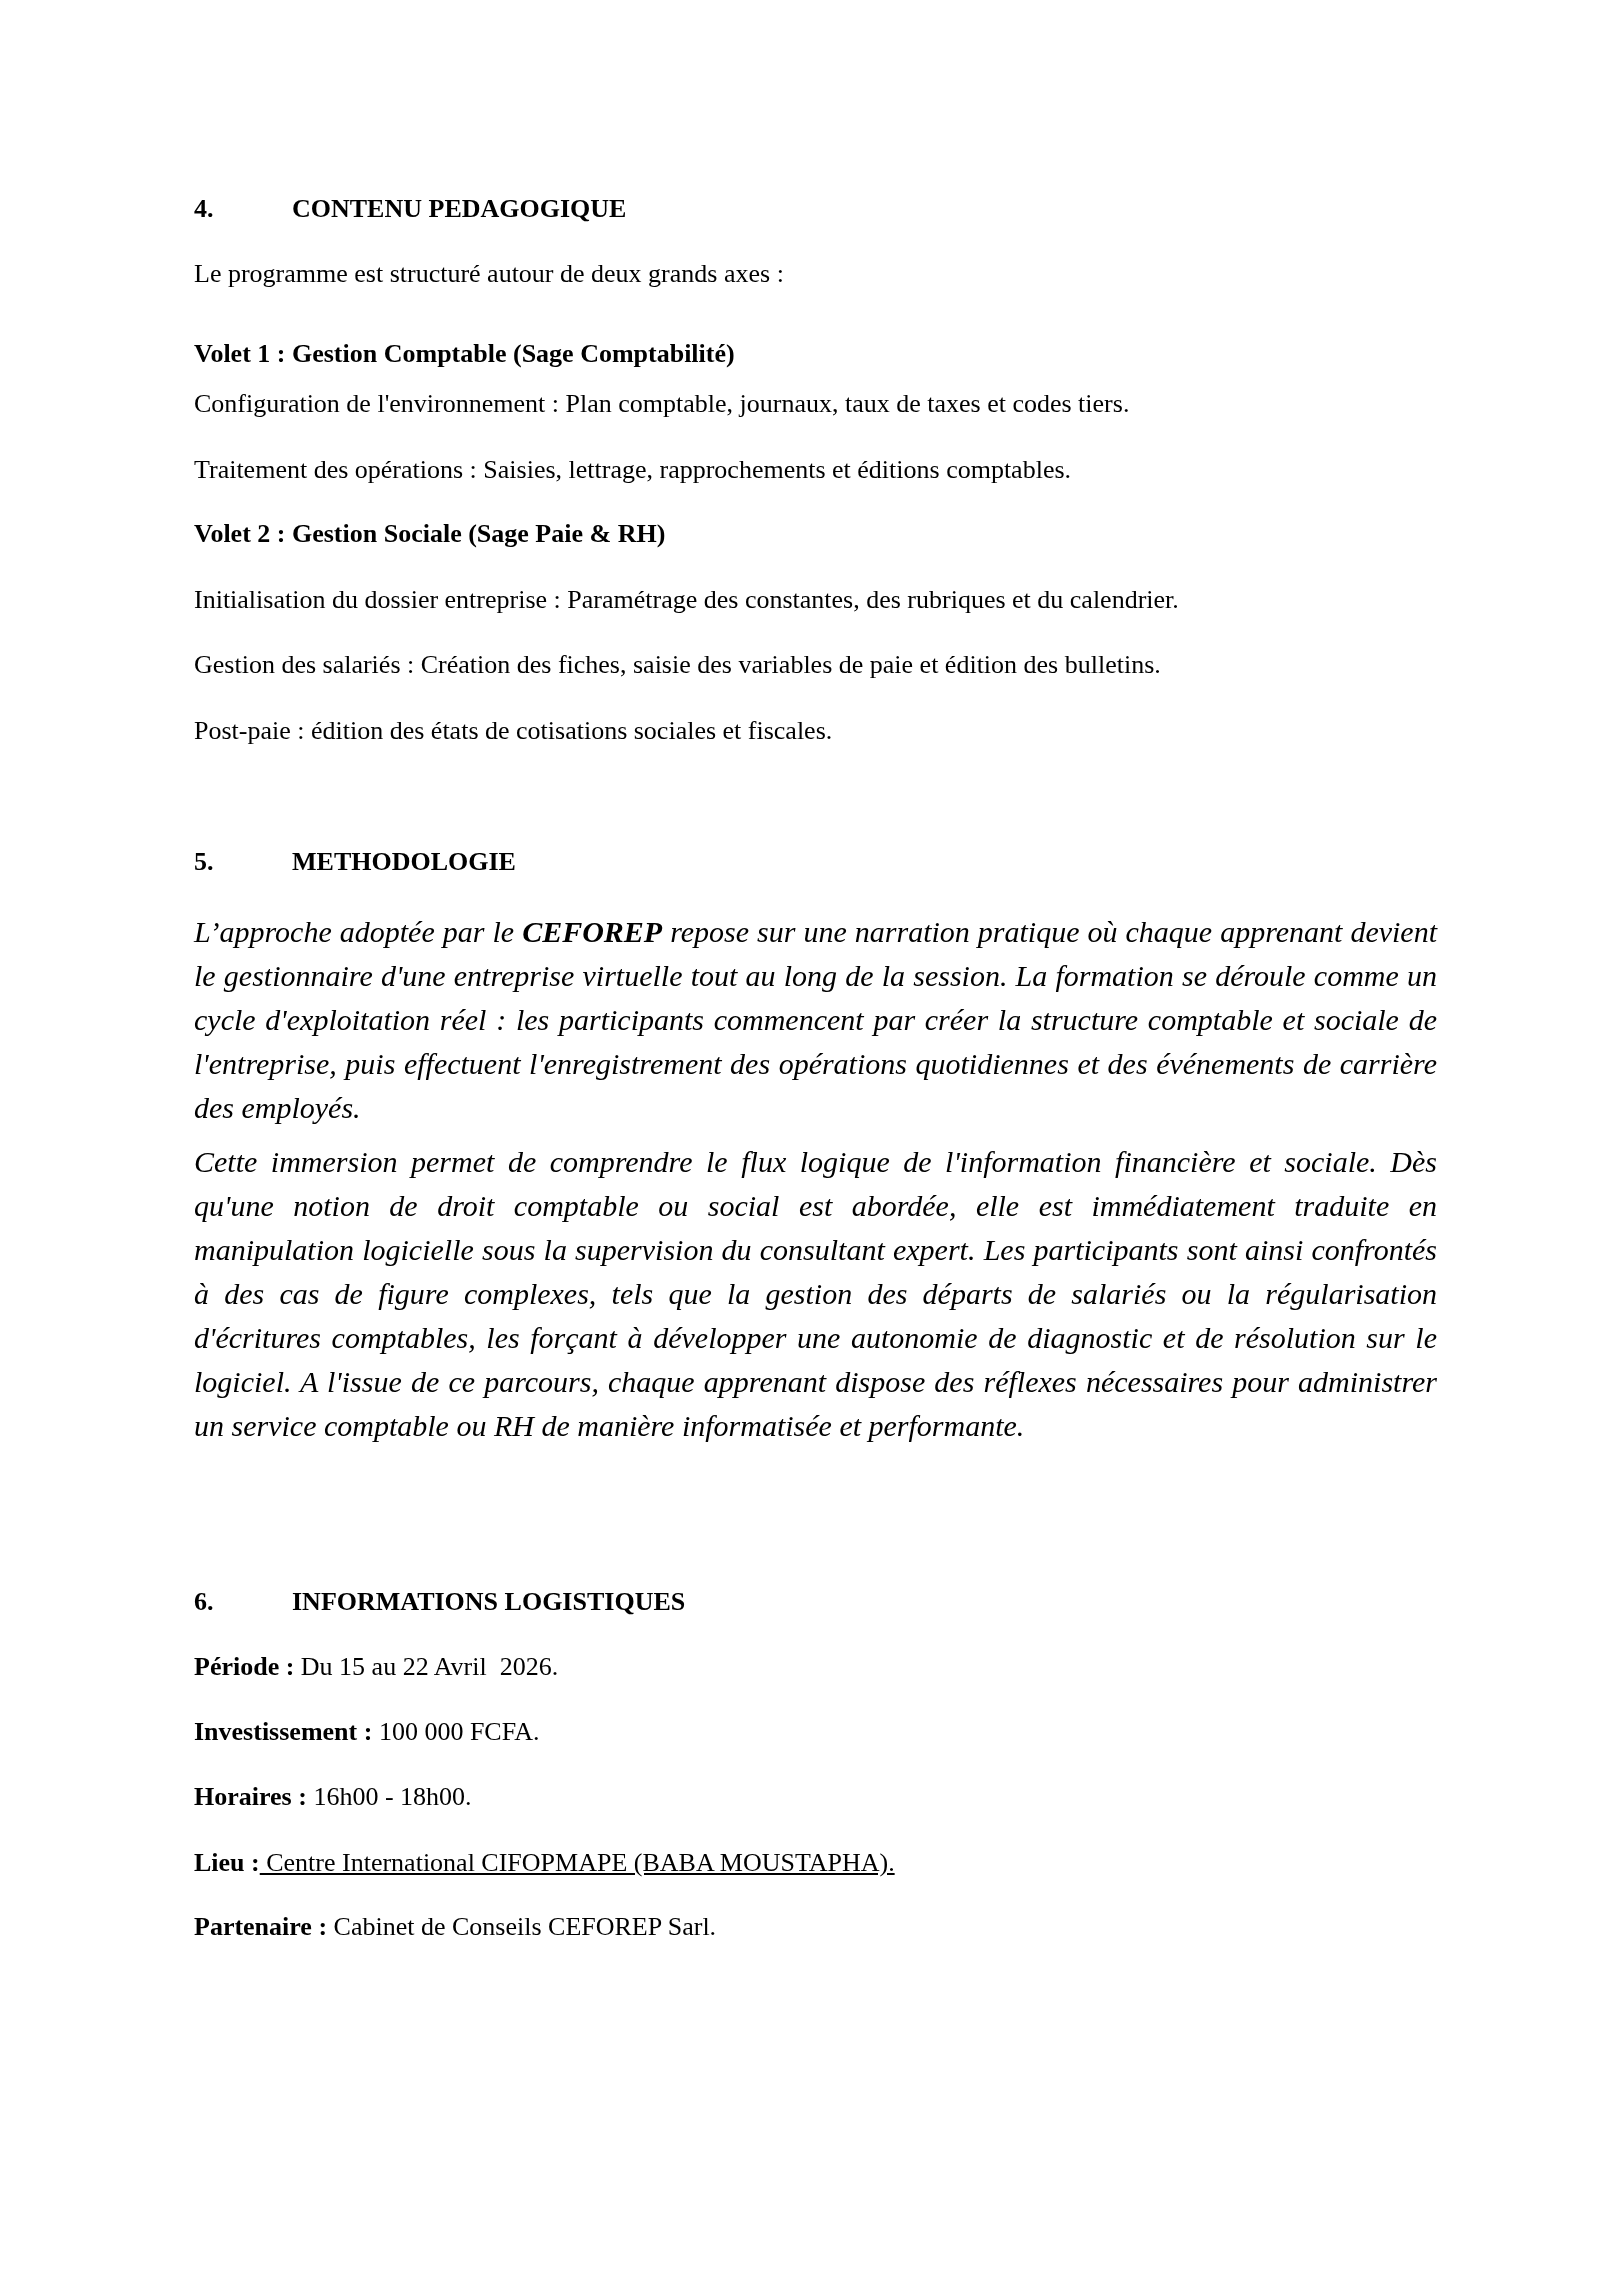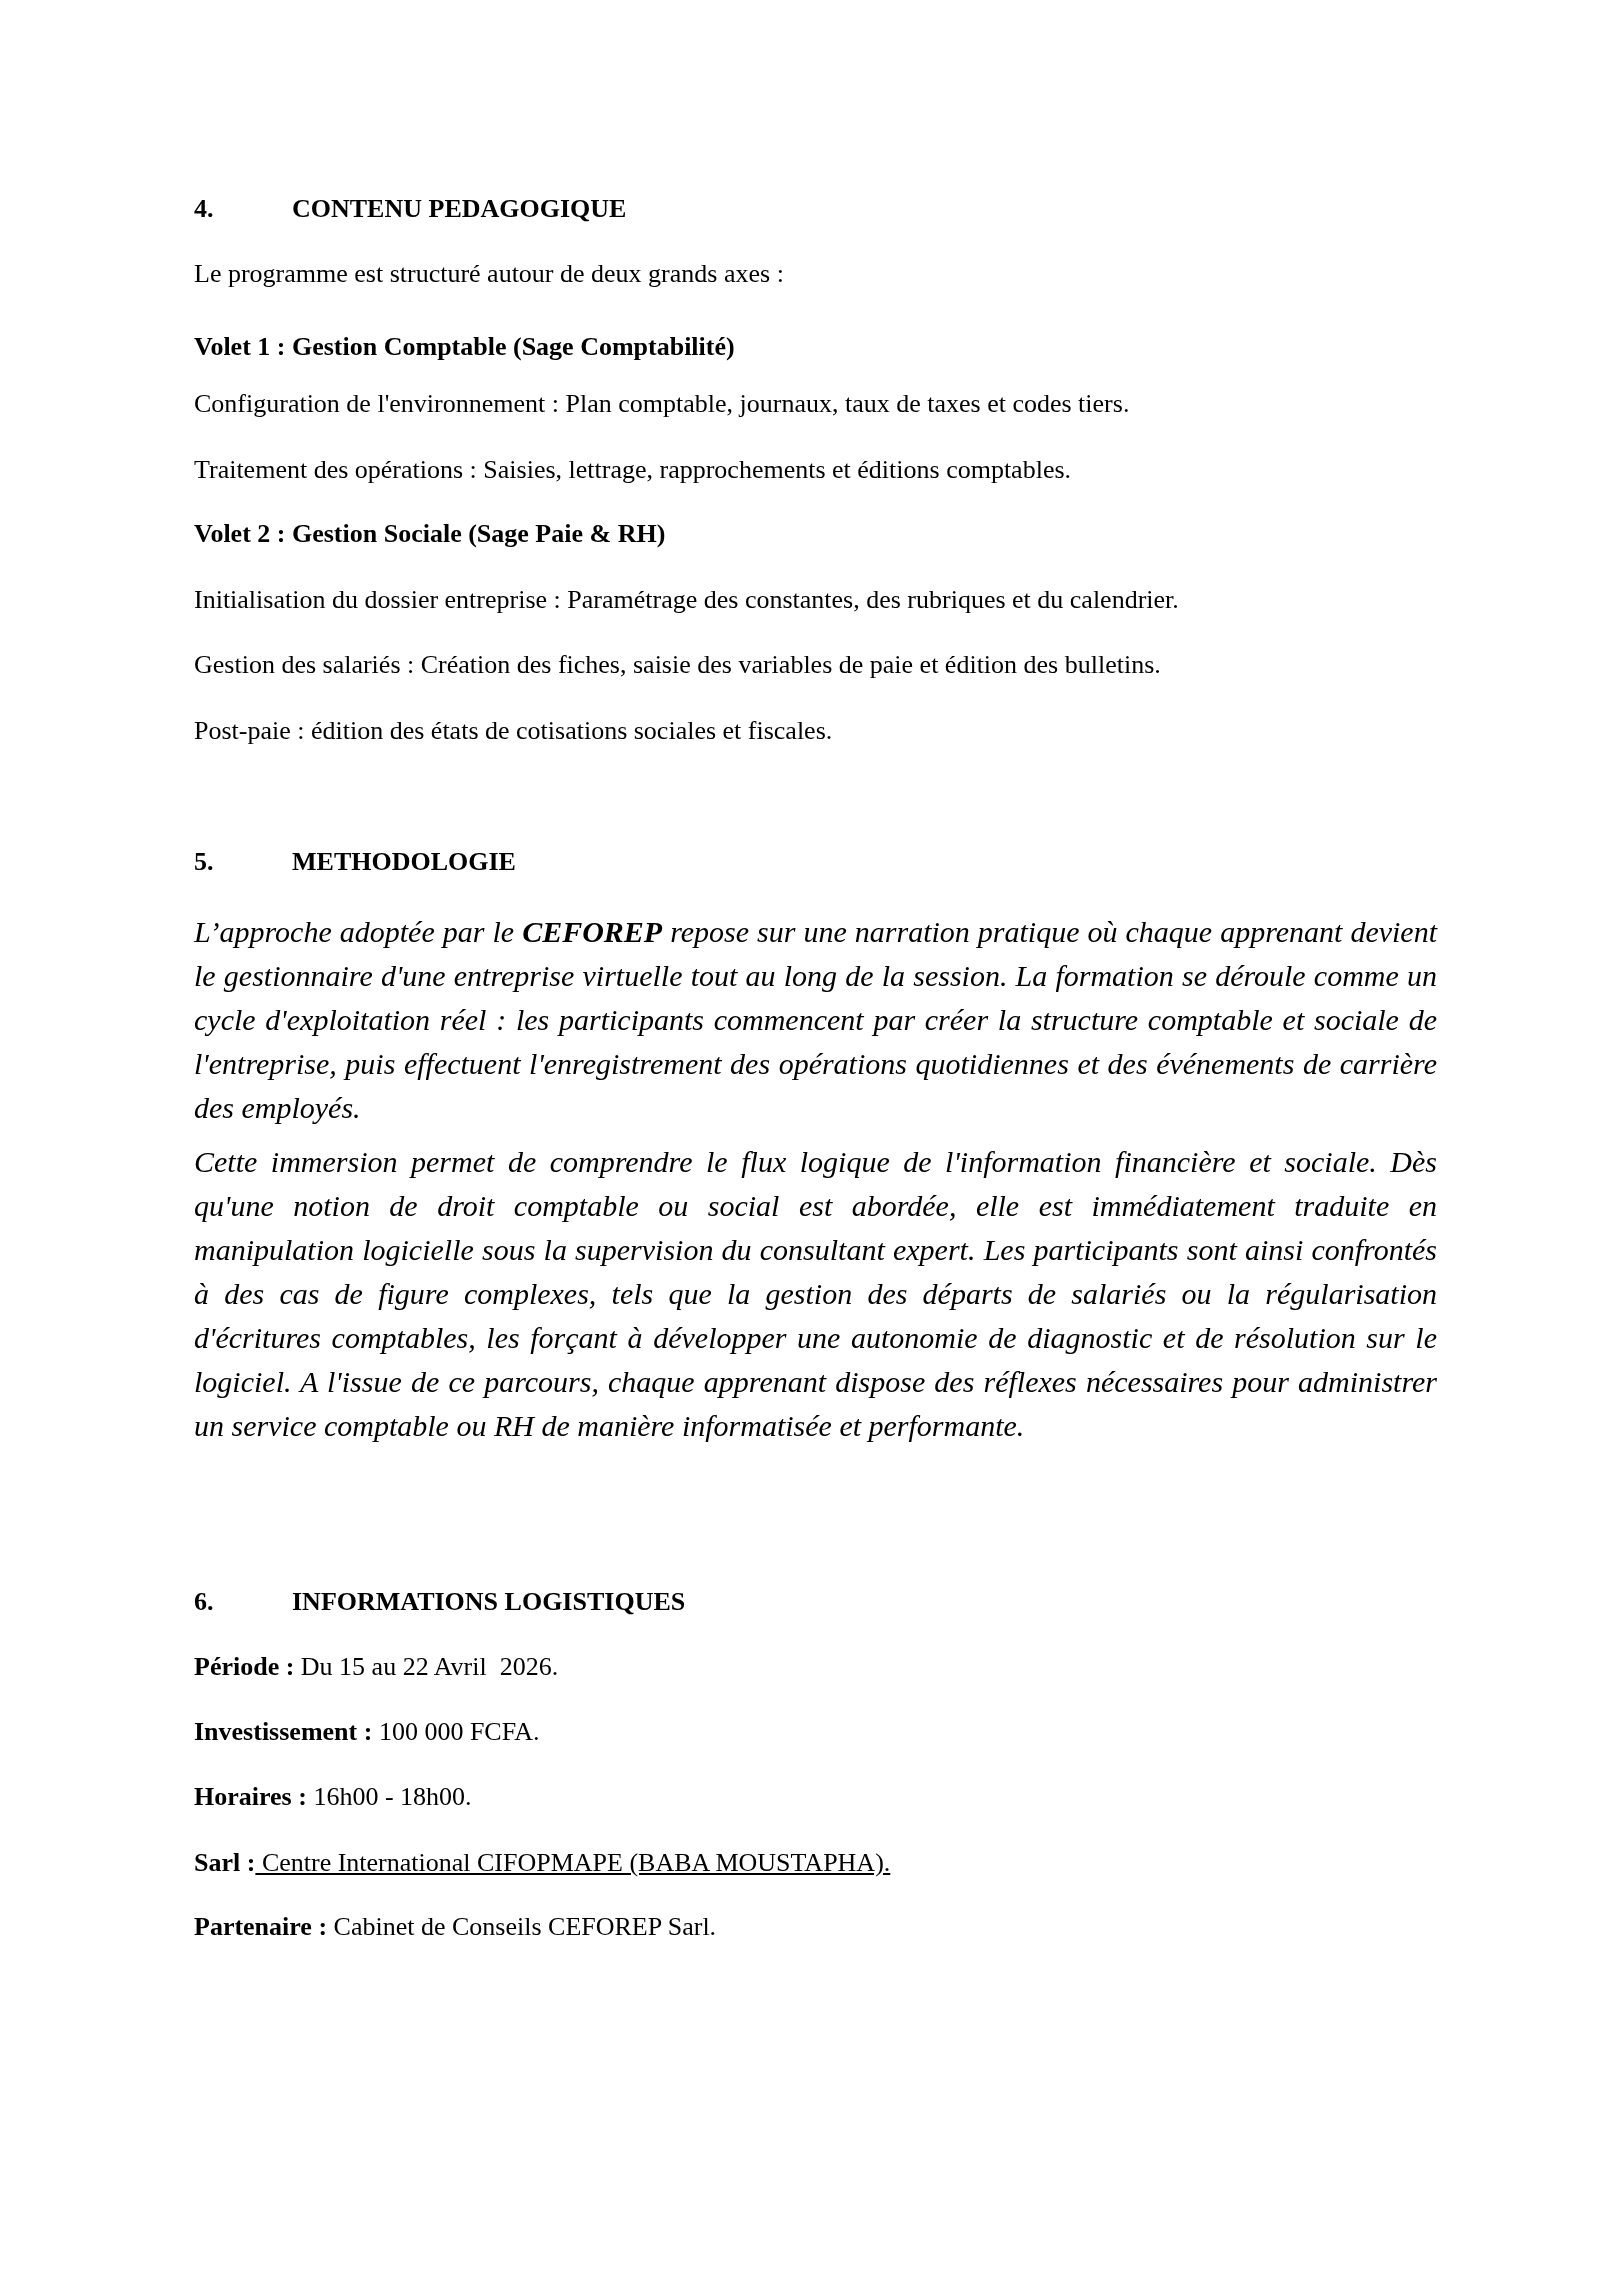--- a/index.html
+++ b/index.html
@@ -52,37 +52,37 @@
   </style>
 </head>
 <body>
 
 <div class="page">
 
   <div class="heading" style="top:194px;">
     <span class="num">4.</span><span>CONTENU PEDAGOGIQUE</span>
   </div>
   <div class="line" style="top:259px;">Le programme est structuré autour de deux grands axes :</div>
-  <div class="line bold" style="top:332px;">Volet 1 : Gestion Comptable (Sage Comptabilité)</div>
+  <div class="line bold" style="top:339px;">Volet 1 : Gestion Comptable (Sage Comptabilité)</div>
   <div class="line" style="top:389px;">Configuration de l'environnement : Plan comptable, journaux, taux de taxes et codes tiers.</div>
   <div class="line" style="top:455px;">Traitement des opérations : Saisies, lettrage, rapprochements et éditions comptables.</div>
   <div class="line bold" style="top:519px;">Volet 2 : Gestion Sociale (Sage Paie &amp; RH)</div>
   <div class="line" style="top:585px;">Initialisation du dossier entreprise : Paramétrage des constantes, des rubriques et du calendrier.</div>
   <div class="line" style="top:650px;">Gestion des salariés : Création des fiches, saisie des variables de paie et édition des bulletins.</div>
   <div class="line" style="top:716px;text-align:right;">Post-paie : édition des états de cotisations sociales et fiscales.</div>
 
   <div class="heading" style="top:847px;">
     <span class="num">5.</span><span>METHODOLOGIE</span>
   </div>
   <div class="para last-left" style="top:910px;"><span>L’approche adoptée par le </span><span class="bold">CEFOREP</span><span> repose sur une narration pratique où chaque apprenant devient le gestionnaire d'une entreprise virtuelle tout au long de la session. La formation se déroule comme un cycle d'exploitation réel : les participants commencent par créer la structure comptable et sociale de l'entreprise, puis effectuent l'enregistrement des opérations quotidiennes et des événements de carrière des employés.</span></div>
   <div class="para last-left" style="top:1140px;">Cette immersion permet de comprendre le flux logique de l'information financière et sociale. Dès qu'une notion de droit comptable ou social est abordée, elle est immédiatement traduite en manipulation logicielle sous la supervision du consultant expert. Les participants sont ainsi confrontés à des cas de figure complexes, tels que la gestion des départs de salariés ou la régularisation d'écritures comptables, les forçant à développer une autonomie de diagnostic et de résolution sur le logiciel. A l'issue de ce parcours, chaque apprenant dispose des réflexes nécessaires pour administrer un service comptable ou RH de manière informatisée et performante.</div>
 
   <div class="heading" style="top:1587px;">
     <span class="num">6.</span><span>INFORMATIONS LOGISTIQUES</span>
   </div>
   <div class="line" style="top:1652px;"><span class="bold">Période :</span><span style="white-space:pre;"> Du 15 au 22 Avril  2026.</span></div>
   <div class="line" style="top:1717px;"><span class="bold">Investissement :</span><span style="white-space:pre;"> 100 000 FCFA.</span></div>
   <div class="line" style="top:1782px;"><span class="bold">Horaires :</span><span style="white-space:pre;"> 16h00 - 18h00.</span></div>
-  <div class="line" style="top:1848px;"><span class="bold">Sarl :</span><span style="white-space:pre;text-decoration:underline;"> Centre International CIFOPMAPE (BABA MOUSTAPHA).</span></div>
+  <div class="line" style="top:1848px;"><span class="bold">Lieu :</span><span style="white-space:pre;text-decoration:underline;"> Centre International CIFOPMAPE (BABA MOUSTAPHA).</span></div>
   <div class="line" style="top:1912px;"><span class="bold">Partenaire :</span><span style="white-space:pre;"> Cabinet de Conseils CEFOREP Sarl.</span></div>
 
 </div>
 
 
 </body></html>

